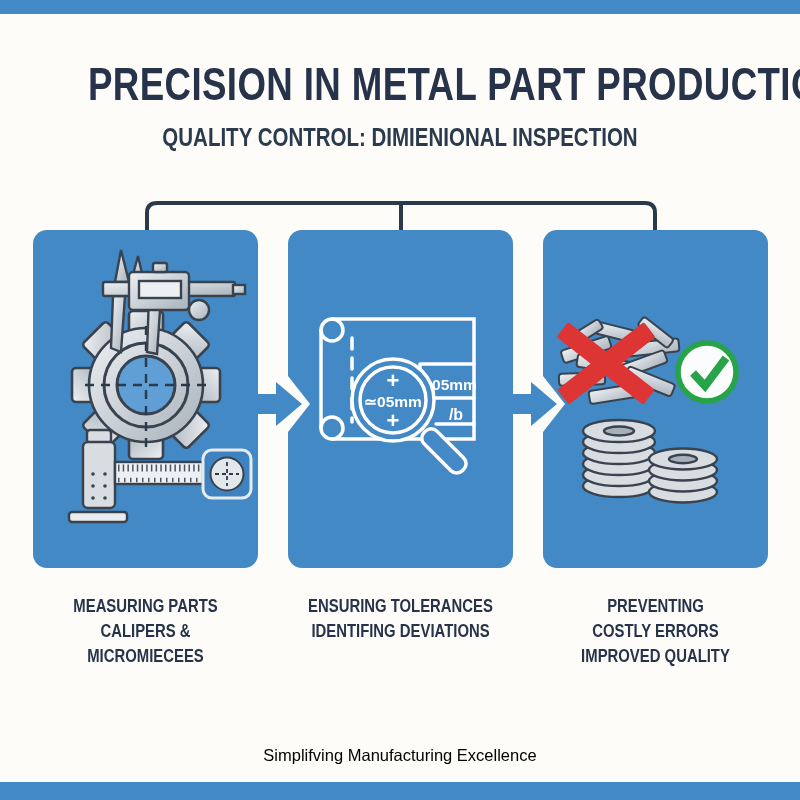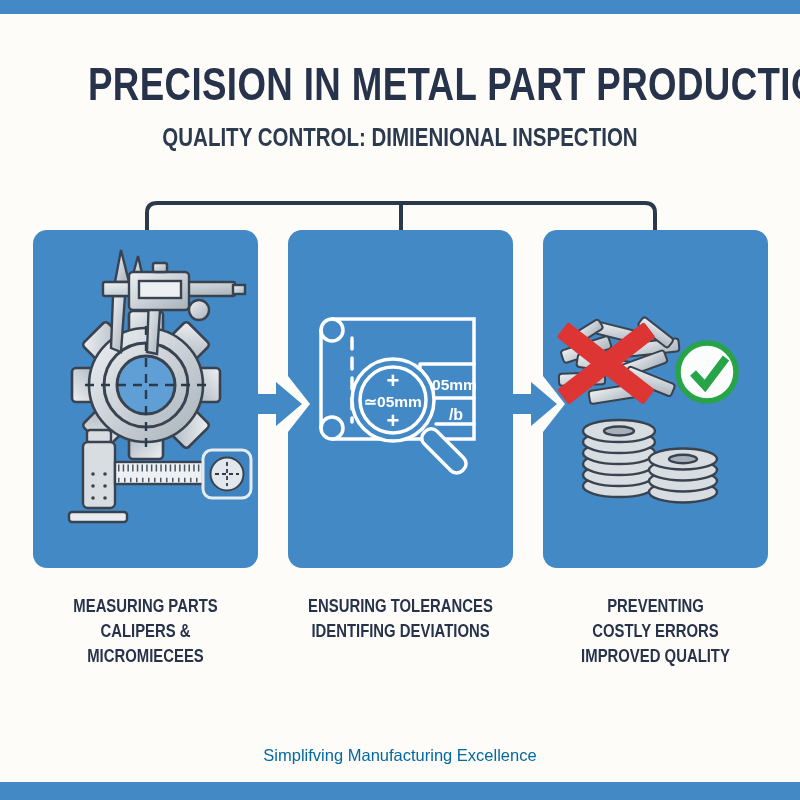--- a/index.html
+++ b/index.html
@@ -30,21 +30,21 @@
   .flow-arrow{position:absolute;top:372px;}
   .fa1{left:256px;} .fa2{left:511px;}
   .caption{
     position:absolute;top:594px;width:225px;text-align:center;
     font-size:17.5px;font-weight:700;color:#27334a;line-height:1.42;
     transform:scaleX(0.85);transform-origin:50% 50%;white-space:nowrap;
   }
   .c1{left:33px;} .c2{left:288px;} .c3{left:543px;}
   .footer{
     position:absolute;top:746px;left:0;width:800px;text-align:center;
-    font-size:16.5px;color:#0369a1;
+    font-size:16.5px;color:#000000;
   }
   .wtxt{font-family:"Liberation Sans",sans-serif;font-weight:700;fill:#ffffff;}
 </style>
 </head>
 <body>
 
 <div class="canvas">
 
   <div class="bar top"></div>
   <div class="bar bottom"></div>

